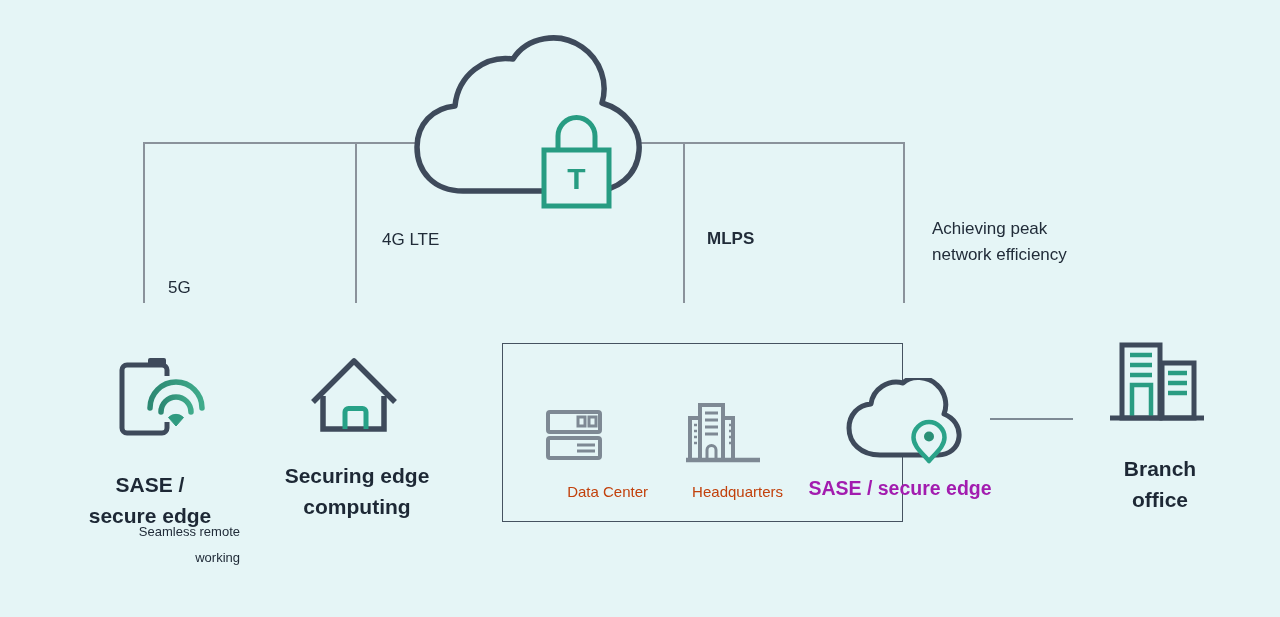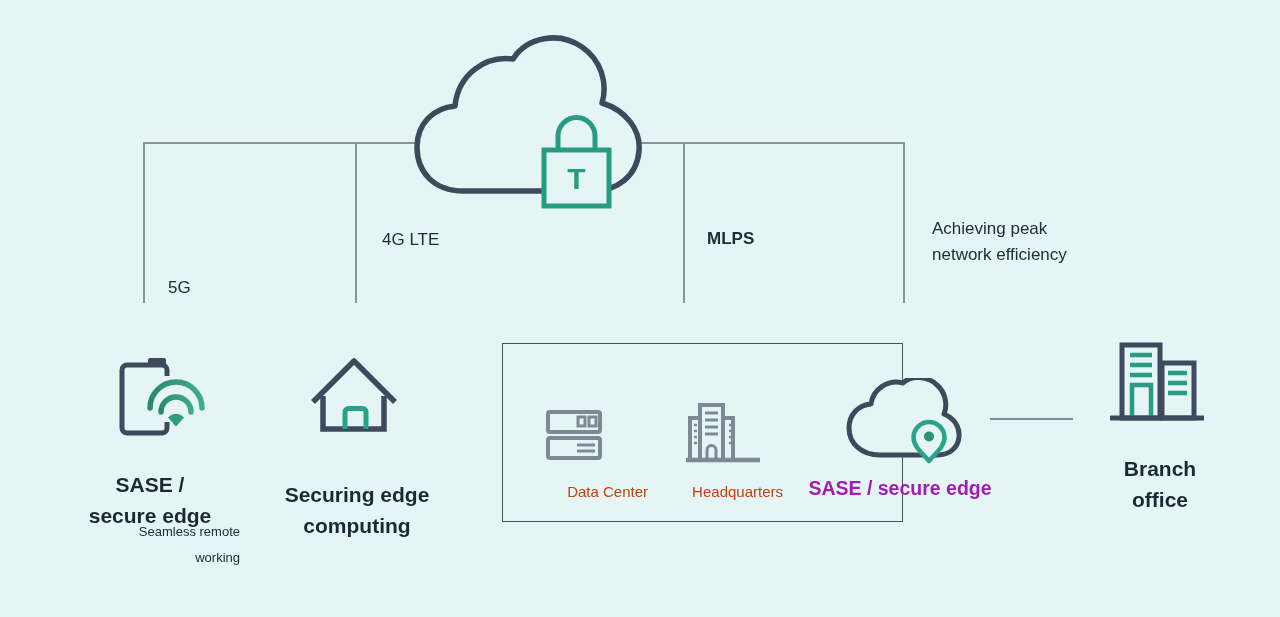--- a/index.html
+++ b/index.html
@@ -72,21 +72,21 @@
     <div>working</div>
   </div>
 
   <div class="abs" style="left:303px;top:352px;">
     <svg width="112" height="85" viewBox="0 0 112 85">
       <path d="M20 44 V77 H81 V44" fill="none" stroke="#3e4a5b" stroke-width="5.5"></path>
       <path d="M10 50 L51 9 L92 50" fill="none" stroke="#3e4a5b" stroke-width="5.5" stroke-linejoin="round"></path>
       <path d="M42 77 V60 a3.5 3.5 0 0 1 3.5 -3.5 h14 a3.5 3.5 0 0 1 3.5 3.5 V77" fill="none" stroke="#27a187" stroke-width="5"></path>
     </svg>
   </div>
-  <div class="node-title" style="left:272px;top:479px;width:170px;text-align:center;">
+  <div class="node-title" style="left:272px;top:460px;width:170px;text-align:center;">
     <div>Securing edge</div>
     <div>computing</div>
   </div>
 
   <div class="sdwan-box"></div>
 
   <div class="abs" style="left:544px;top:409px;">
     <svg width="62" height="52" viewBox="0 0 62 52">
       <rect x="4" y="3" width="52" height="20" rx="2" fill="none" stroke="#7e8994" stroke-width="4"></rect>
       <rect x="34" y="8" width="7" height="9" fill="none" stroke="#7e8994" stroke-width="3"></rect>

